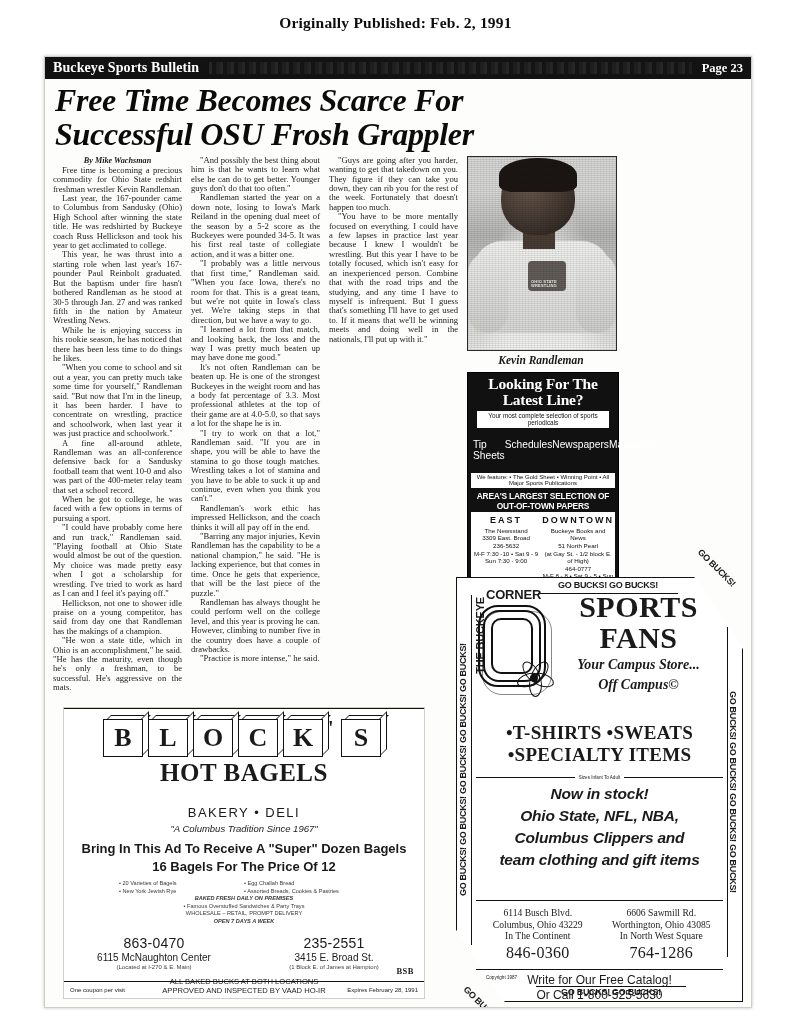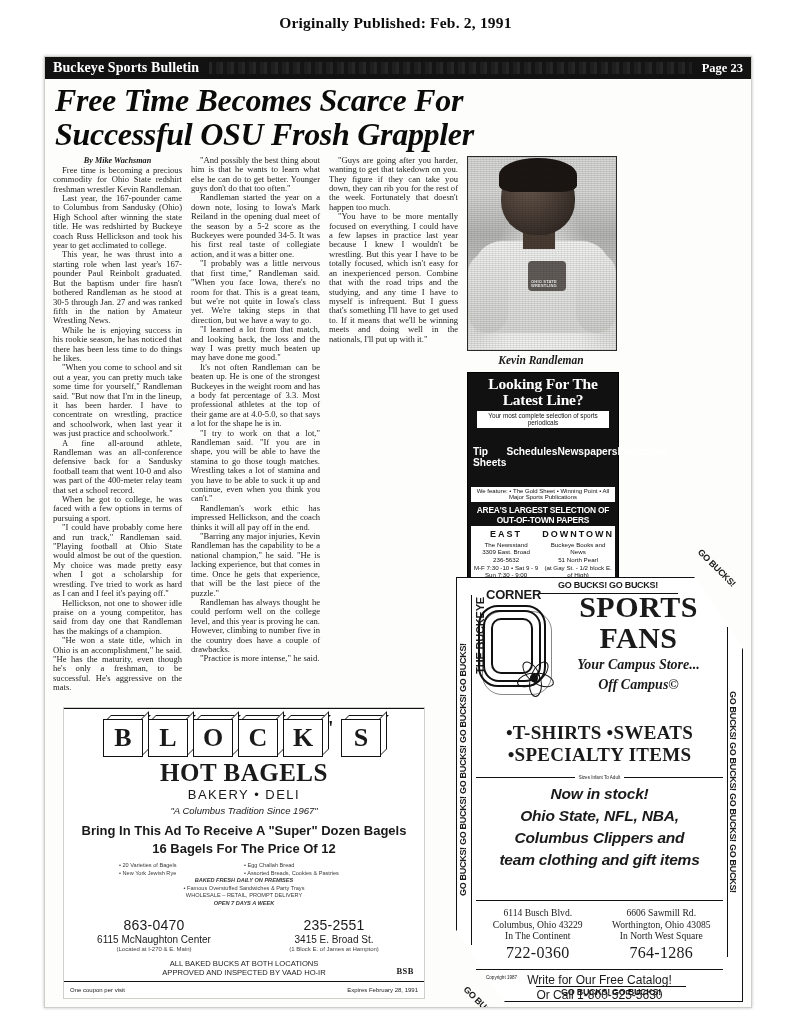--- a/index.html
+++ b/index.html
@@ -63,22 +63,22 @@
   .caption{text-align:center;font-family:"Liberation Serif",serif;font-style:italic;font-weight:bold;
            font-size:11.5px;margin-top:3px;}
 
   
   .latestline{margin-top:6px;width:152px;}
   .ll{background:#111;border:1px solid #000;padding:3px 3px 4px 3px;color:#fff;}
   .ll h2{margin:0 0 3px 0;text-align:center;font-family:"Liberation Serif",serif;font-weight:bold;
          font-size:15.5px;letter-spacing:-.2px;line-height:16px;}
   .ll .white{background:#fff;color:#111;text-align:center;font-family:"Liberation Sans",sans-serif;}
   .ll .sub1{font-size:6.4px;padding:1.5px 2px;margin:0 6px;}
-  .ll .cats{display:flex;justify-content:space-between;padding:18px 2px;font-family:"Liberation Sans",sans-serif;
-            font-weight:bold;font-size:10.2px;color:#fff;}
+  .ll .cats{display:flex;justify-content:space-between;padding:11px 2px;font-family:"Liberation Sans",sans-serif;
+            font-weight:normal;font-size:10.2px;color:#fff;}
   .ll .sub2{font-size:6px;padding:1.5px 1px;margin:1px 0;}
   .ll .banner{font-family:"Liberation Sans",sans-serif;font-weight:bold;font-size:8.4px;text-align:center;
               color:#fff;padding:2px 0 1px 0;letter-spacing:-.2px;}
   .ll .stores{background:#fff;color:#111;display:flex;justify-content:flex-end;}
   .ll .store{flex:1;text-align:center;padding:3px 1px 4px 1px;font-family:"Liberation Sans",sans-serif;}
   .ll .store .nm{font-weight:bold;font-size:9px;letter-spacing:2px;margin-bottom:2px;}
   .ll .store div.l{font-size:6.2px;line-height:7.6px;}
 
   
   .bcwrap{position:absolute;left:411px;top:520px;width:287px;height:425px;}
@@ -154,21 +154,21 @@
   .blk .face span{font-family:"Liberation Serif",serif;font-weight:bold;font-size:26px;line-height:26px;}
   .blk .top{position:absolute;left:0;top:0;width:38px;height:6px;background:#fff;border:1.2px solid #111;
      transform:skewX(-45deg);transform-origin:left bottom;}
   .blk .side{position:absolute;left:38px;top:4px;width:6px;height:36px;background:#fff;border:1.2px solid #111;
      transform:skewY(-45deg);transform-origin:left top;}
   .apos{position:relative;width:12px;height:40px;}
   .apos span{position:absolute;left:0;top:2px;font-family:"Liberation Serif",serif;font-weight:bold;font-size:20px;}
   .hotbagels{text-align:center;font-family:"Liberation Serif",serif;font-weight:bold;font-size:25px;
      letter-spacing:.5px;margin-top:4px;}
   .bakery{text-align:center;font-family:"Liberation Sans",sans-serif;font-size:13px;letter-spacing:1.5px;
-     margin-top:0;}
+     margin-top:18px;}
   .tradition{text-align:center;font-family:"Liberation Sans",sans-serif;font-style:italic;font-size:9.5px;
      margin-top:3px;}
   .offer1{text-align:center;font-family:"Liberation Sans",sans-serif;font-weight:bold;font-size:13px;
      margin-top:7px;}
   .offer2{text-align:center;font-family:"Liberation Sans",sans-serif;font-weight:bold;font-size:13px;
      margin-top:3px;}
   .blist{margin:6px auto 0 auto;width:250px;font-family:"Liberation Sans",sans-serif;font-size:5.6px;
      line-height:7.6px;color:#3a3a3a;}
   .blist .row{display:flex;}
   .blist .row .c{flex:1;}
@@ -459,21 +459,21 @@
         <div>team clothing and gift items</div>
       </div>
 
       <div class="bc-hr2"></div>
 
       <div class="bc-addr">
         <div class="a">
           <div class="l">6114 Busch Blvd.</div>
           <div class="l">Columbus, Ohio 43229</div>
           <div class="l">In The Continent</div>
-          <div class="ph">722-0360</div>
+          <div class="ph">846-0360</div>
         </div>
         <div class="a">
           <div class="l">6606 Sawmill Rd.</div>
           <div class="l">Worthington, Ohio 43085</div>
           <div class="l">In North West Square</div>
           <div class="ph">764-1286</div>
         </div>
       </div>
 
       <div class="bc-hr3"></div>

